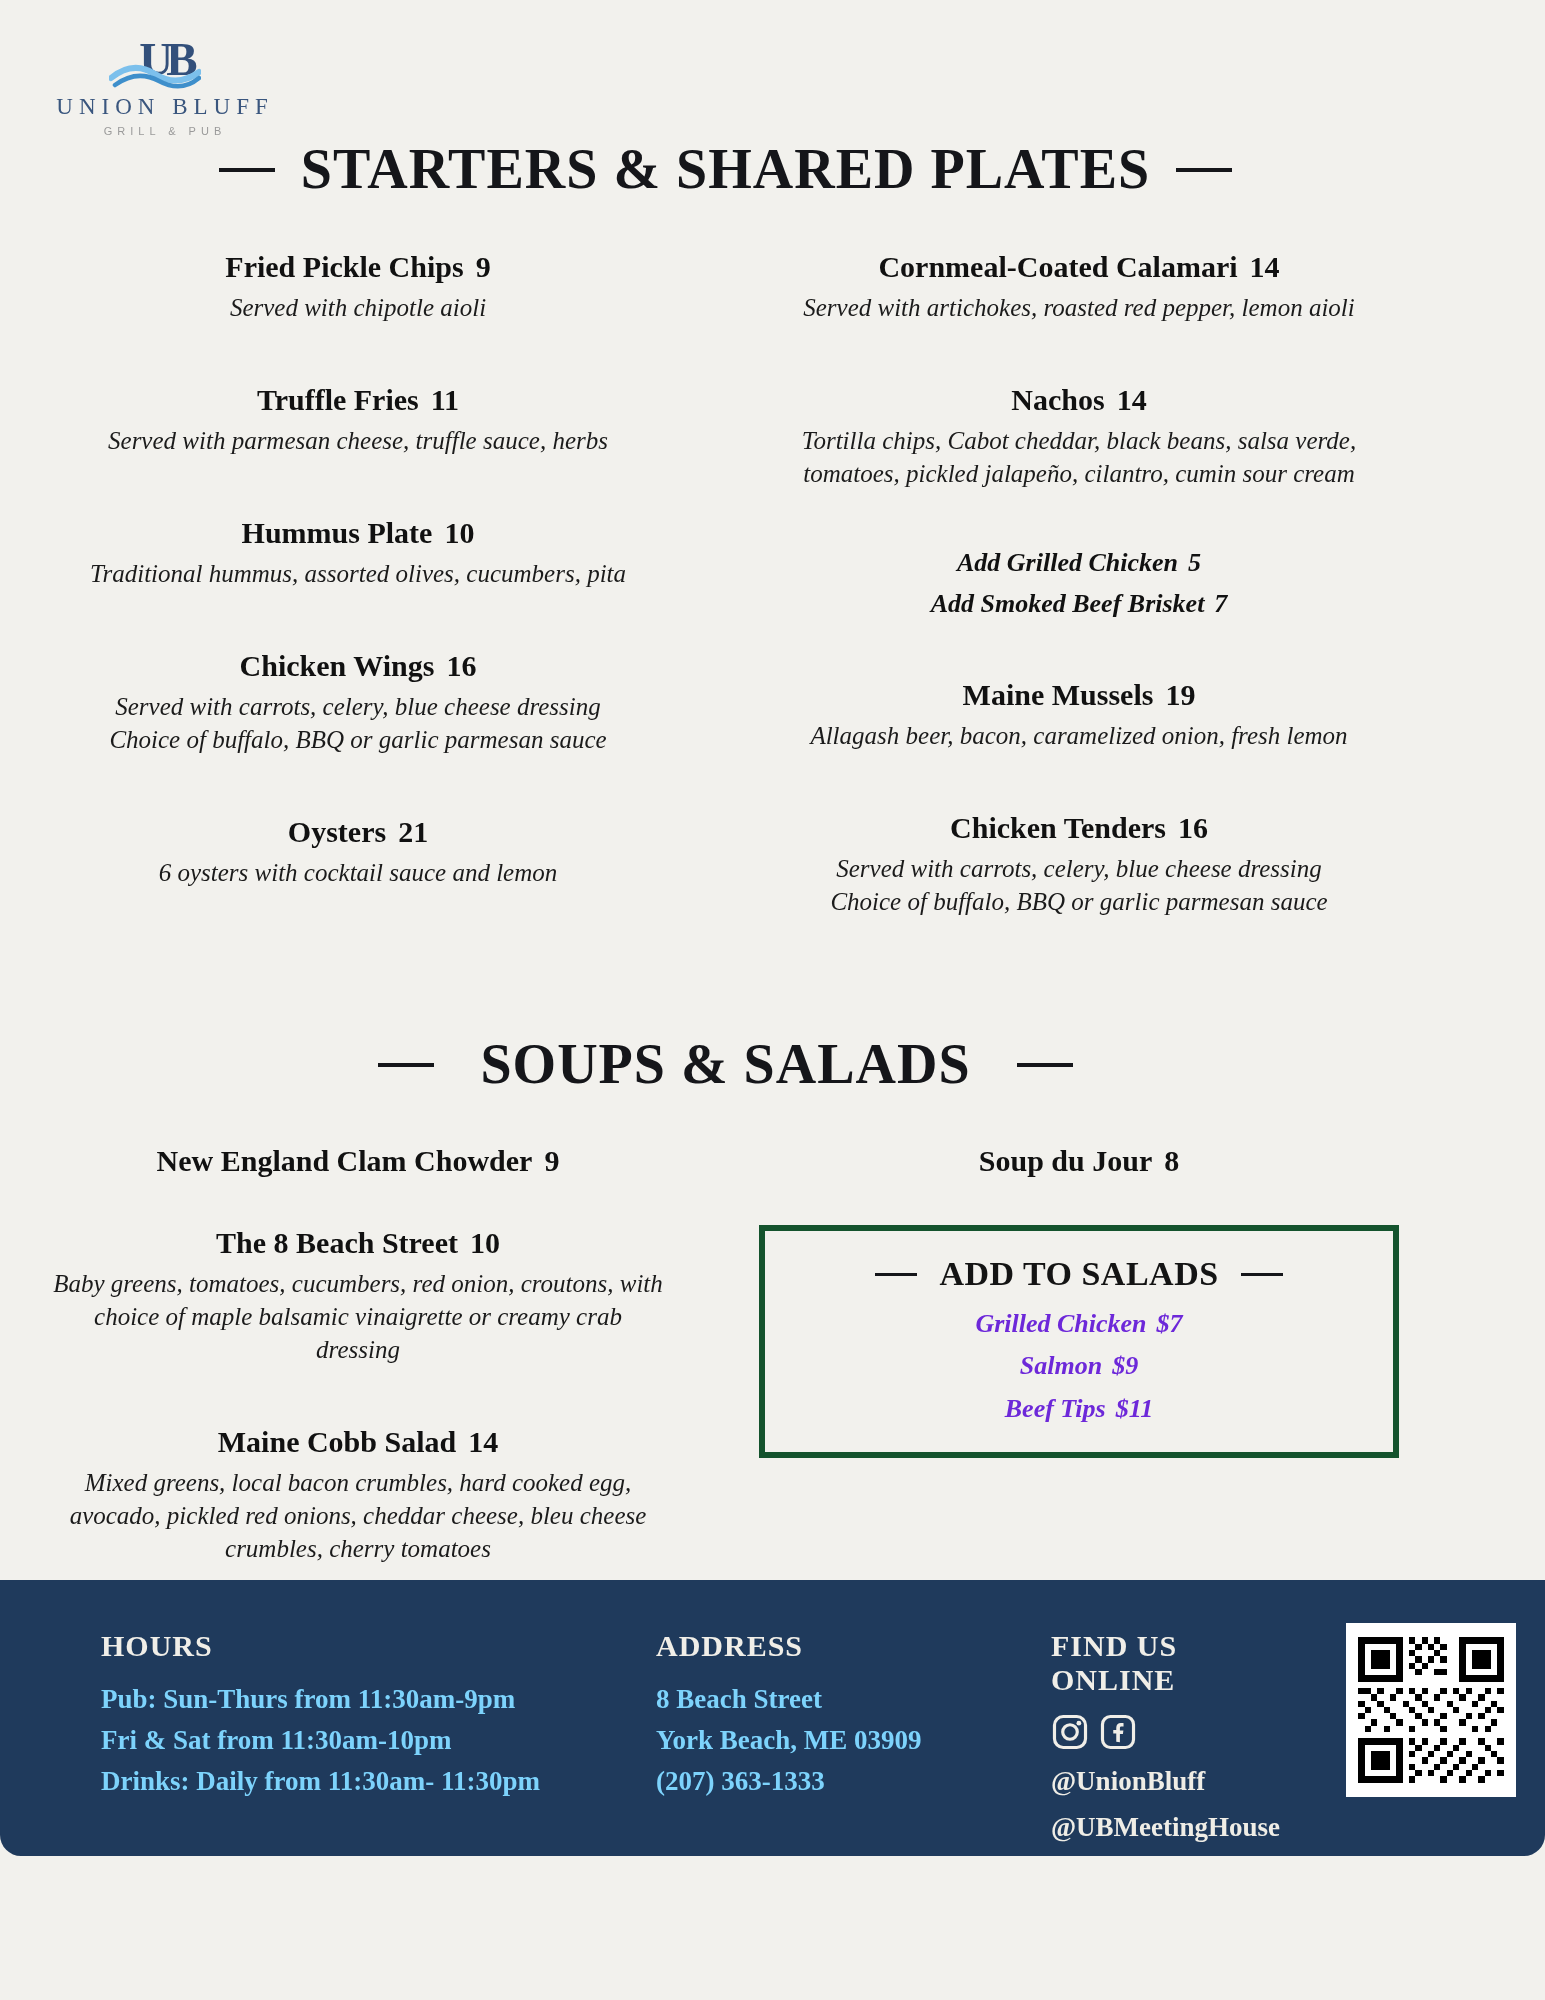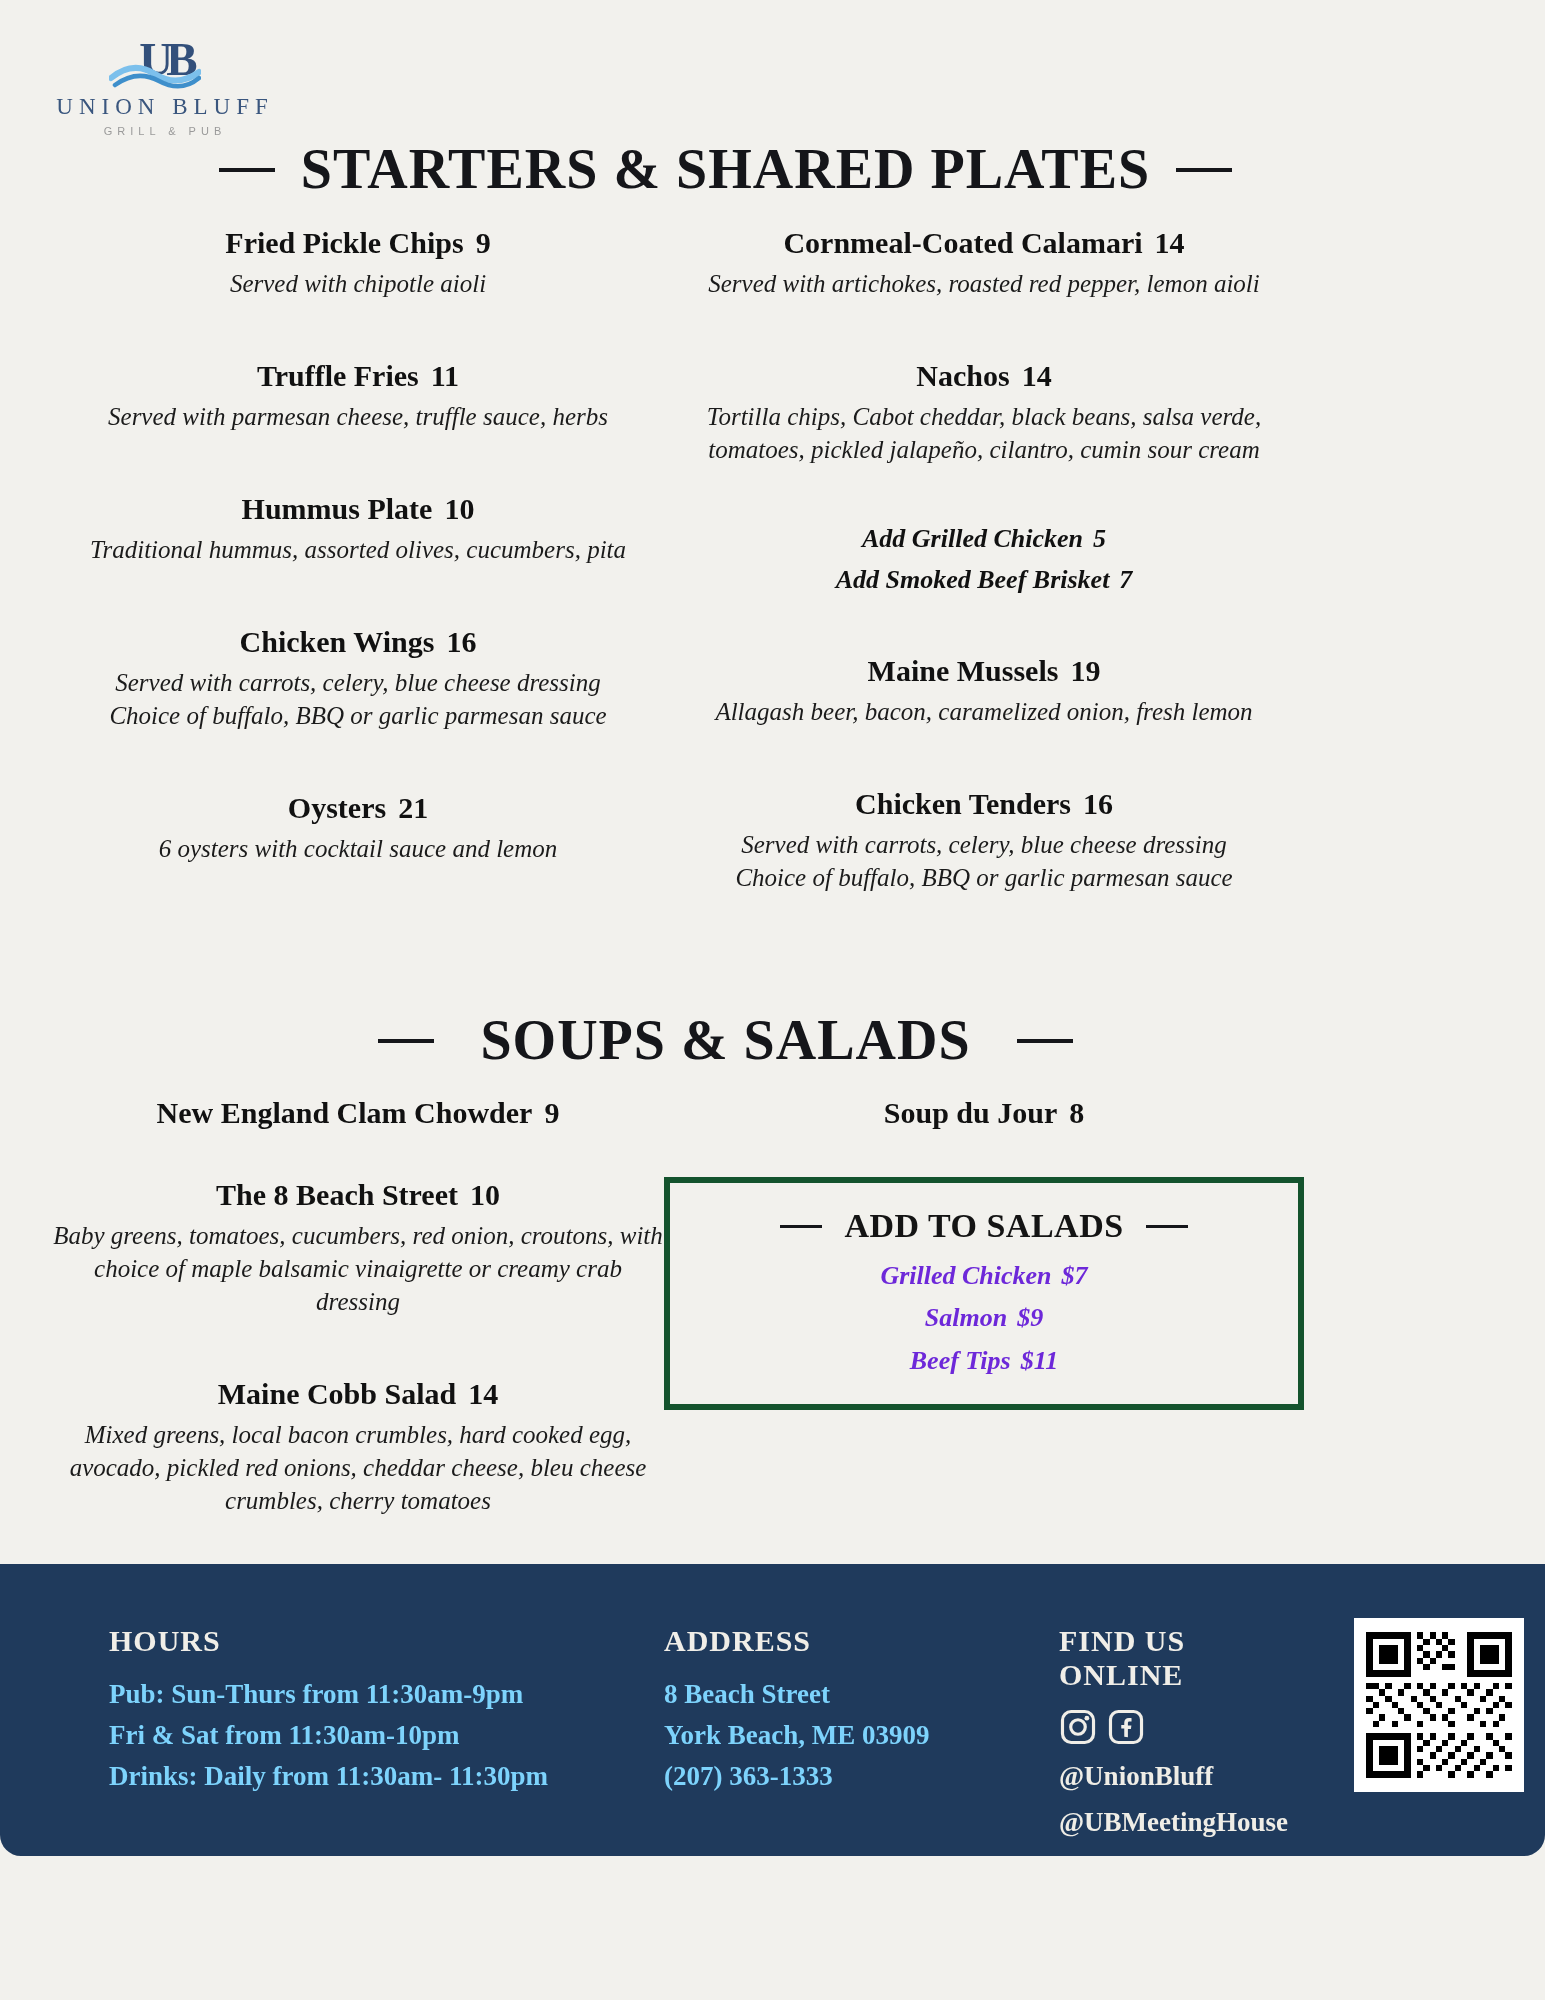--- a/index.html
+++ b/index.html
@@ -17,21 +17,21 @@
 
   
   .title-row{width:1451px;display:flex;align-items:center;justify-content:center;}
   .title-row.starters{margin-top:2px;gap:26px;}
   .title-row.soups{margin-top:58px;gap:46px;}
   .section-title{margin:0;font-size:56px;font-weight:bold;letter-spacing:1px;color:#15161a;
                  font-family:"Liberation Serif",serif;line-height:1.1;text-align:right;}
   .dash{width:56px;height:4px;background:#15161a;}
 
   
-  .columns{display:flex;padding-left:52px;margin-top:24px;text-align:center;}
+  .columns{display:flex;gap:95px;padding-left:52px;margin-top:48px;text-align:center;}
   .col-left{width:612px;}
   .col-right{width:640px;}
   .item{margin-bottom:58px;}
   .item-solo{margin-bottom:46px;}
   .item-name{font-size:30px;font-weight:bold;line-height:1.2;margin-bottom:6px;color:#111;}
   .price{margin-left:12px;}
   .desc{font-size:25px;line-height:1.32;color:#1b1b1b;font-style:italic;}
   .addons{margin:-6px 0 52px 0;}
   .addon-line{font-size:26px;font-weight:bold;font-style:italic;line-height:1.6;color:#111;}
   .addon-price{margin-left:10px;}
@@ -39,21 +39,21 @@
   
   .salad-box{box-sizing:border-box;width:640px;border:6px solid #14532d;background:#f2f1ed;
              padding:24px 16px 22px 16px;margin-top:34px;text-align:center;}
   .salad-box-title-row{display:flex;align-items:center;justify-content:center;gap:22px;margin-bottom:10px;}
   .salad-box-title{margin:0;font-size:34px;font-weight:bold;letter-spacing:.5px;}
   .dash-sm{width:42px;height:3px;background:#15161a;}
   .salad-item{font-size:26px;font-weight:bold;font-style:italic;line-height:1.62;color:#6d28d9;}
 
   
   .footer{position:absolute;left:0;right:0;bottom:0;height:260px;background:#1f3a5c;
-          color:#f0eee8;display:flex;align-items:flex-start;padding:16px;}
+          color:#f0eee8;display:flex;align-items:center;padding:8px;}
   .footer-inner{display:flex;width:100%;padding:44px 0 0 93px;box-sizing:border-box;}
   .f-title{font-size:30px;font-weight:bold;letter-spacing:1px;margin:0 0 16px 0;color:#f0eee8;}
   .f-line{font-size:27px;font-weight:bold;line-height:1.52;color:#7dd3fc;}
   .f-hours{width:470px;margin-right:85px;}
   .f-address{width:300px;margin-right:95px;}
   .f-online{width:250px;margin-right:45px;}
   .social-row{display:flex;gap:10px;margin:4px 0 8px 0;}
   .social-icon{width:38px;height:38px;}
   .handle{font-size:27px;font-weight:bold;line-height:1.7;color:#efede6;}
   .qr-wrap{width:170px;height:174px;background:#ffffff;margin-top:-6px;display:flex;

